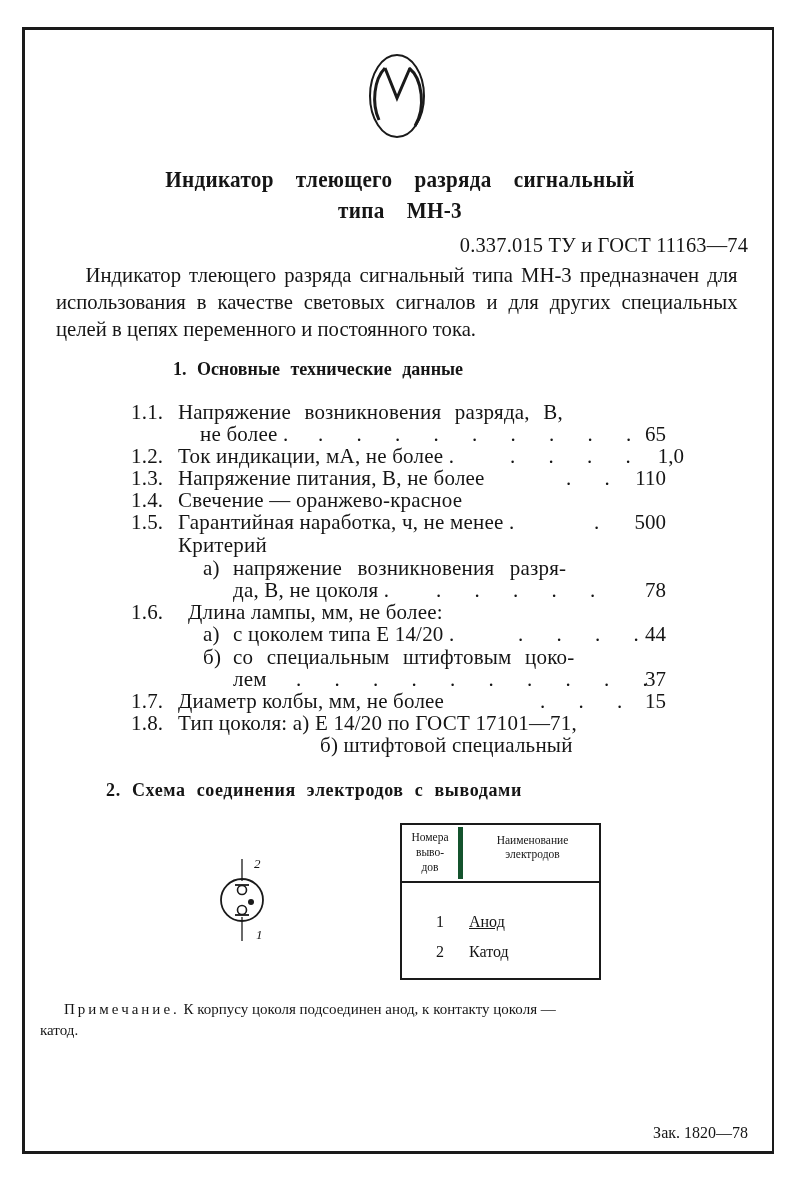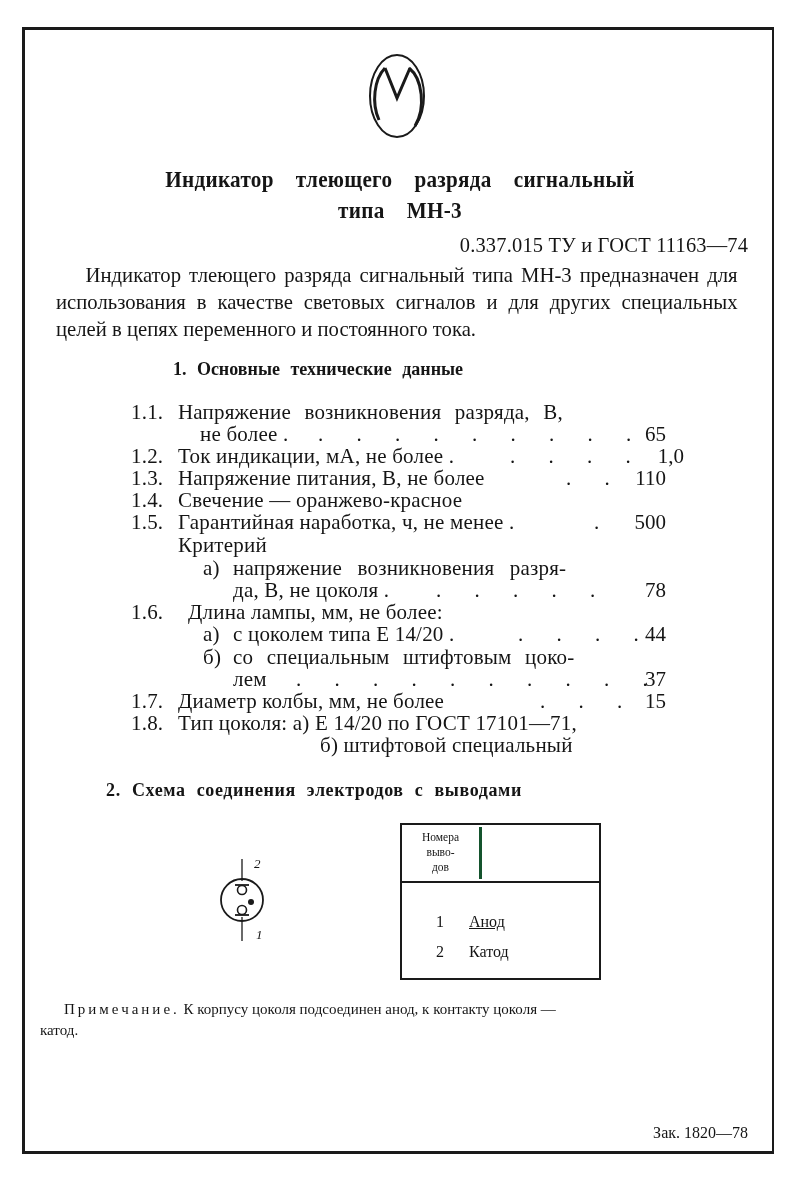--- a/index.html
+++ b/index.html
@@ -43,21 +43,21 @@
     .row .txt { position: absolute; }
     .val { position: absolute; font-size: 21px; text-align: right; width: 80px; }
     .dots { position: absolute; font-size: 21px; letter-spacing: 14px; white-space: nowrap; }
     .table {
       position: absolute; left: 400px; top: 823px; width: 201px; height: 157px;
       border-left: 2px solid #1a1a1a; border-right: 2px solid #1a1a1a;
       border-top: 2px solid #1a1a1a; border-bottom: 2px solid #1a1a1a; box-sizing: border-box;
     }
     .th-row { position: absolute; left: 0; top: 0; width: 100%; height: 56px; border-bottom: 2px solid #1a1a1a; }
     .th1 {
-      position: absolute; left: 0; top: 2px; width: 80px; height: 52px; border-right: 3px solid #14532d;
+      position: absolute; left: 0; top: 2px; width: 61px; height: 52px; border-right: 5px solid #14532d;
       font-size: 11.5px; line-height: 15px; text-align: center; padding-top: 3px; box-sizing: border-box;
     }
     .th2 {
       position: absolute; left: 62px; top: 8px; width: 137px;
       font-size: 11.5px; line-height: 14px; text-align: center;
     }
     .td { position: absolute; font-size: 16px; }
     .note {
       position: absolute; left: 64px; top: 999px; width: 680px;
       font-size: 15px; line-height: 21px;
@@ -182,20 +182,24 @@
 <div style="position:absolute; left:254px; top:856px; font-size:13px; font-style:italic;">2</div>
 <div style="position:absolute; left:256px; top:927px; font-size:13px; font-style:italic;">1</div>
 
 <div class="table">
   <div class="th-row">
     <div class="th1">
       <div>Номера</div>
       <div>выво-</div>
       <div>дов</div>
     </div>
+    <div class="th2">
+      <div>Наименование</div>
+      <div>электродов</div>
+    </div>
   </div>
   <div>
     <div class="td" style="left:34px; top:88px;">1</div>
     <div class="td" style="left:67px; top:88px;text-decoration:underline;">Анод</div>
   </div>
   <div>
     <div class="td" style="left:34px; top:118px;">2</div>
     <div class="td" style="left:67px; top:118px;">Катод</div>
   </div>
 </div>

